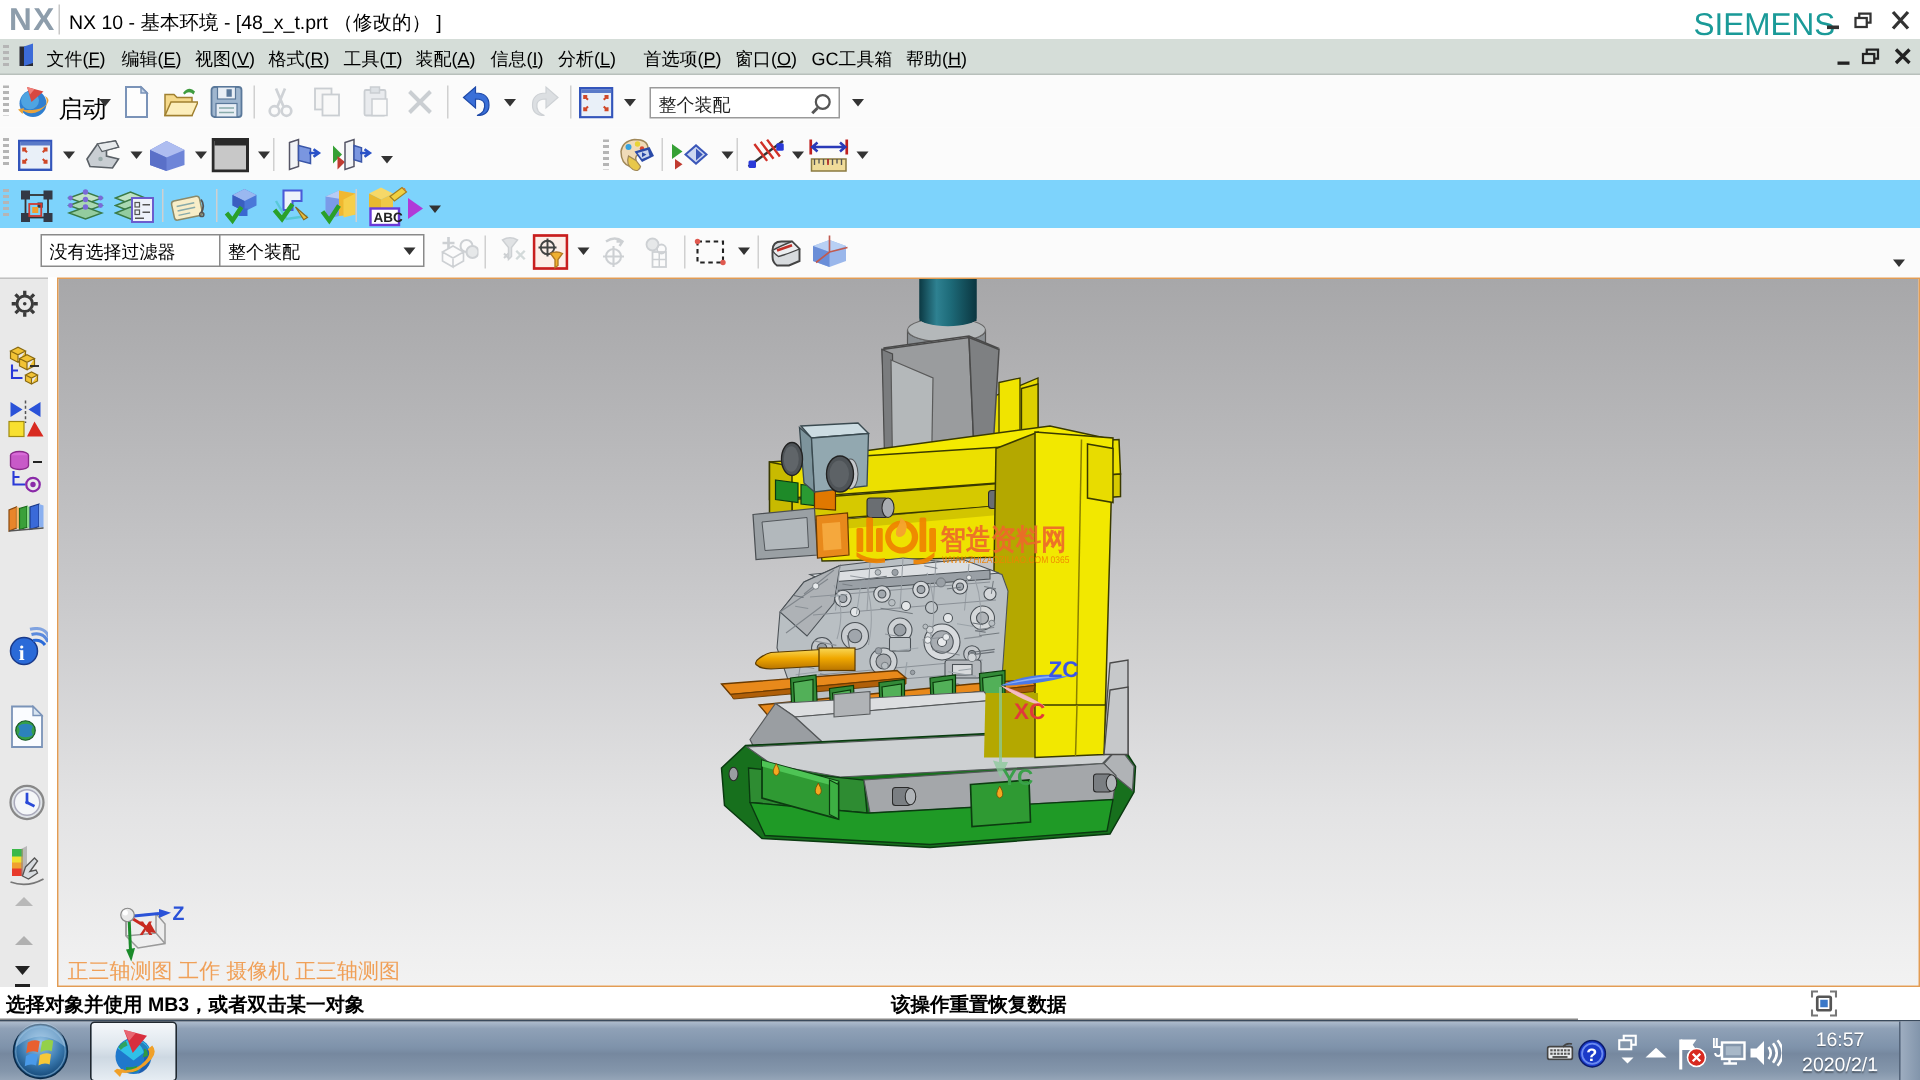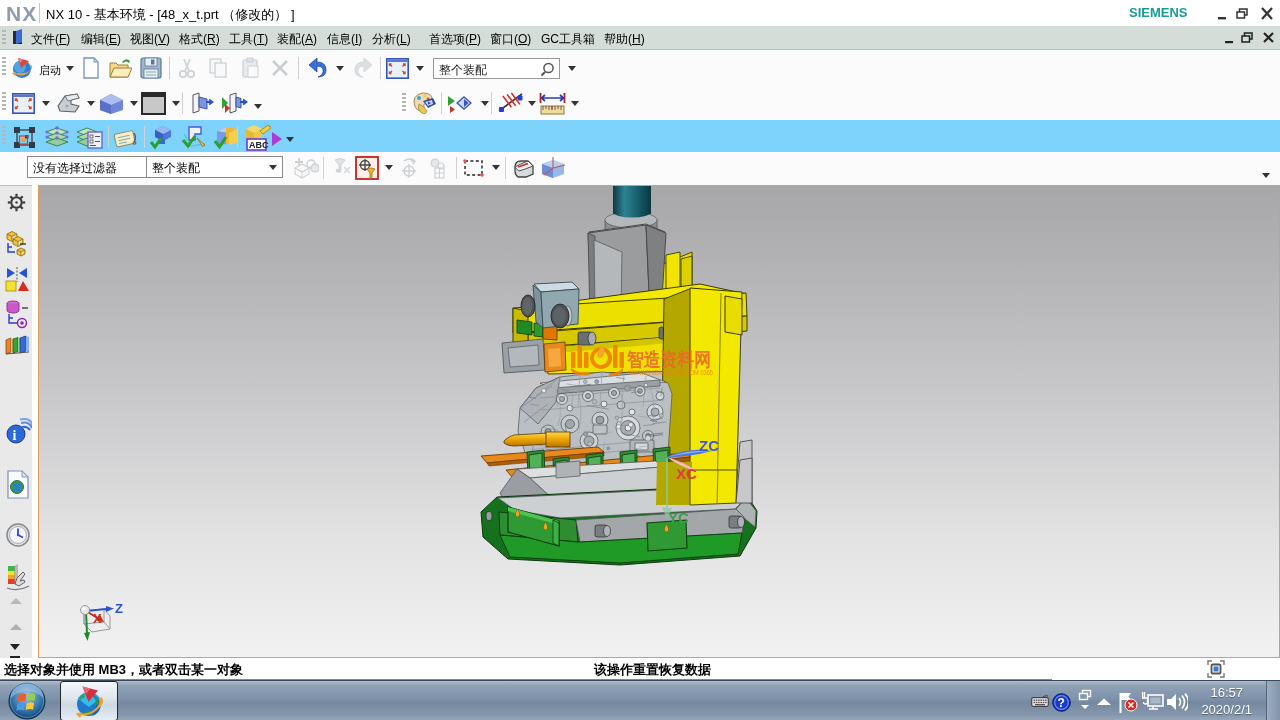--- a/index.html
+++ b/index.html
@@ -4,21 +4,21 @@
 <style>
 * { margin:0; padding:0; box-sizing:border-box; }
 html,body { width:1280px; height:720px; overflow:hidden; font-family:"Liberation Sans",sans-serif; }
 #app { position:absolute; left:0; top:0; width:1280px; height:720px; background:#fff; }
 .abs { position:absolute; }
 
 #titlebar { position:absolute; left:0; top:0; width:1148px; height:26px; background:#ffffff; }
 #nxlogo { position:absolute; left:6px; top:2px; font-weight:bold; font-size:21px; letter-spacing:1px; color:#8d9dab; }
 #titletext { position:absolute; left:46px; top:6px; font-size:13px; color:#000; }
 #titlesep { position:absolute; left:39px; top:3px; width:1px; height:20px; background:#c8c8c8; }
-#siemens { position:absolute; left:1129px; top:5px; font-weight:bold; font-size:13px; letter-spacing:0px; color:#1a9a98; }
+#siemens { position:absolute; left:1129px; top:5px; font-weight:normal; font-size:21px; letter-spacing:0px; color:#1a9a98; }
 
 #menubar { position:absolute; left:0; top:26px; width:1280px; height:24px; background:#d5ddd8; border-bottom:1px solid #b8c0bb; }
 .menuitem { position:absolute; top:5px; font-size:12px; color:#000;text-align:right; }
 .menuitem u { text-decoration:underline; }
 
 #tb1 { position:absolute; left:0; top:50px; width:1280px; height:35px; background:#fbfbfb; }
 #tb2 { position:absolute; left:0; top:85px; width:1280px; height:35px; background:#fbfbfb; }
 #tb3 { position:absolute; left:0; top:120px; width:1280px; height:32px; background:#7dd3fc;text-align:right; }
 #tbf { position:absolute; left:0; top:152px; width:1280px; height:33px; background:#fbfbfb; }
 .grip { position:absolute; left:2px; width:4px; background:repeating-linear-gradient(180deg,#b5b5b5 0 2px,transparent 2px 4px); }
@@ -87,21 +87,21 @@
     <div class="grip" style="top:7px;height:20px;"></div>
 
     <svg class="abs" style="left:10px;top:6px" width="26" height="24" viewBox="0 0 26 24">
       <circle cx="12" cy="13" r="9" fill="#2f7fd0"></circle>
       <circle cx="10" cy="11" r="6" fill="#5db3e8" opacity="0.7"></circle>
       <path d="M3 16 q9 8 18 -2 q3 -4 -1 -6 q4 7 -6 9 q-8 1 -11 -1 z" fill="#e8a33d"></path>
       <path d="M8 2 L19 5 L11 12 z" fill="#d84840"></path>
       <path d="M8 2 L13 3.5 L10 7 z" fill="#f0807a"></path>
       <path d="M2 17 l4 -1 -1 4 z" fill="#e8a33d"></path>
     </svg>
-    <div class="abs" style="left:39px;top:13px;font-size:11px;">启动</div>
+    <div class="abs" style="left:39px;top:13px;font-size:16px;">启动</div>
     <div class="ddarw" style="left:66px;top:16px;"></div>
 
     <svg class="abs" style="left:80px;top:7px" width="22" height="22" viewBox="0 0 22 22">
       <path d="M4 1 h10 l4 4 v16 h-14 z" fill="#fdfdfd" stroke="#7a93b8" stroke-width="1.3"></path>
       <path d="M14 1 l4 4 h-4 z" fill="#c8d6e8" stroke="#7a93b8" stroke-width="1"></path>
     </svg>
 
     <svg class="abs" style="left:108px;top:7px" width="24" height="22" viewBox="0 0 24 22">
       <path d="M2 20 L2 6 L8 6 L10 8 L20 8 L20 20 z" fill="#f5d98b" stroke="#a08030" stroke-width="1"></path>
       <path d="M2 20 L6 11 L24 11 L20 20 z" fill="#fceebc" stroke="#a08030" stroke-width="1"></path>
@@ -778,20 +778,21 @@
         <line x1="86" y1="611" x2="99" y2="619" stroke="#c82a20" stroke-width="2"></line>
         <polygon points="97,621 104,622 100,615" fill="#c82a20"></polygon>
         <line x1="86" y1="611" x2="87" y2="634" stroke="#1a8a2a" stroke-width="2"></line>
         <polygon points="84,633 87.5,641 90,632" fill="#1a8a2a"></polygon>
         <circle cx="85" cy="610" r="4.5" fill="#e8e8e8" stroke="#888" stroke-width="0.8"></circle>
         <circle cx="83.5" cy="608.5" r="1.8" fill="#fff"></circle>
         <text x="115" y="613" font-size="13" font-weight="bold" fill="#2a52d8" font-family="Liberation Sans">Z</text>
         <text x="93" y="623" font-size="13" font-weight="bold" fill="#c82a20" font-family="Liberation Sans">X</text>
       </g>
     </svg>
+    <div id="viewlabel">正三轴测图 工作 摄像机 正三轴测图</div>
   </div>
 
   <div id="statusbar">
     <div id="stext1">选择对象并使用 MB3，或者双击某一对象</div>
     <div id="stext2">该操作重置恢复数据</div>
     <svg class="abs" style="left:1207px;top:2px" width="18" height="18" viewBox="0 0 18 18">
       <path d="M1 5 v-4 h4 M13 1 h4 v4 M17 13 v4 h-4 M5 17 h-4 v-4" fill="none" stroke="#777" stroke-width="1.4"></path>
       <rect x="4.5" y="4.5" width="9" height="9" fill="none" stroke="#555" stroke-width="1.8" rx="1"></rect>
       <rect x="6.5" y="6.5" width="5" height="5" fill="#3a78c8"></rect>
     </svg>

